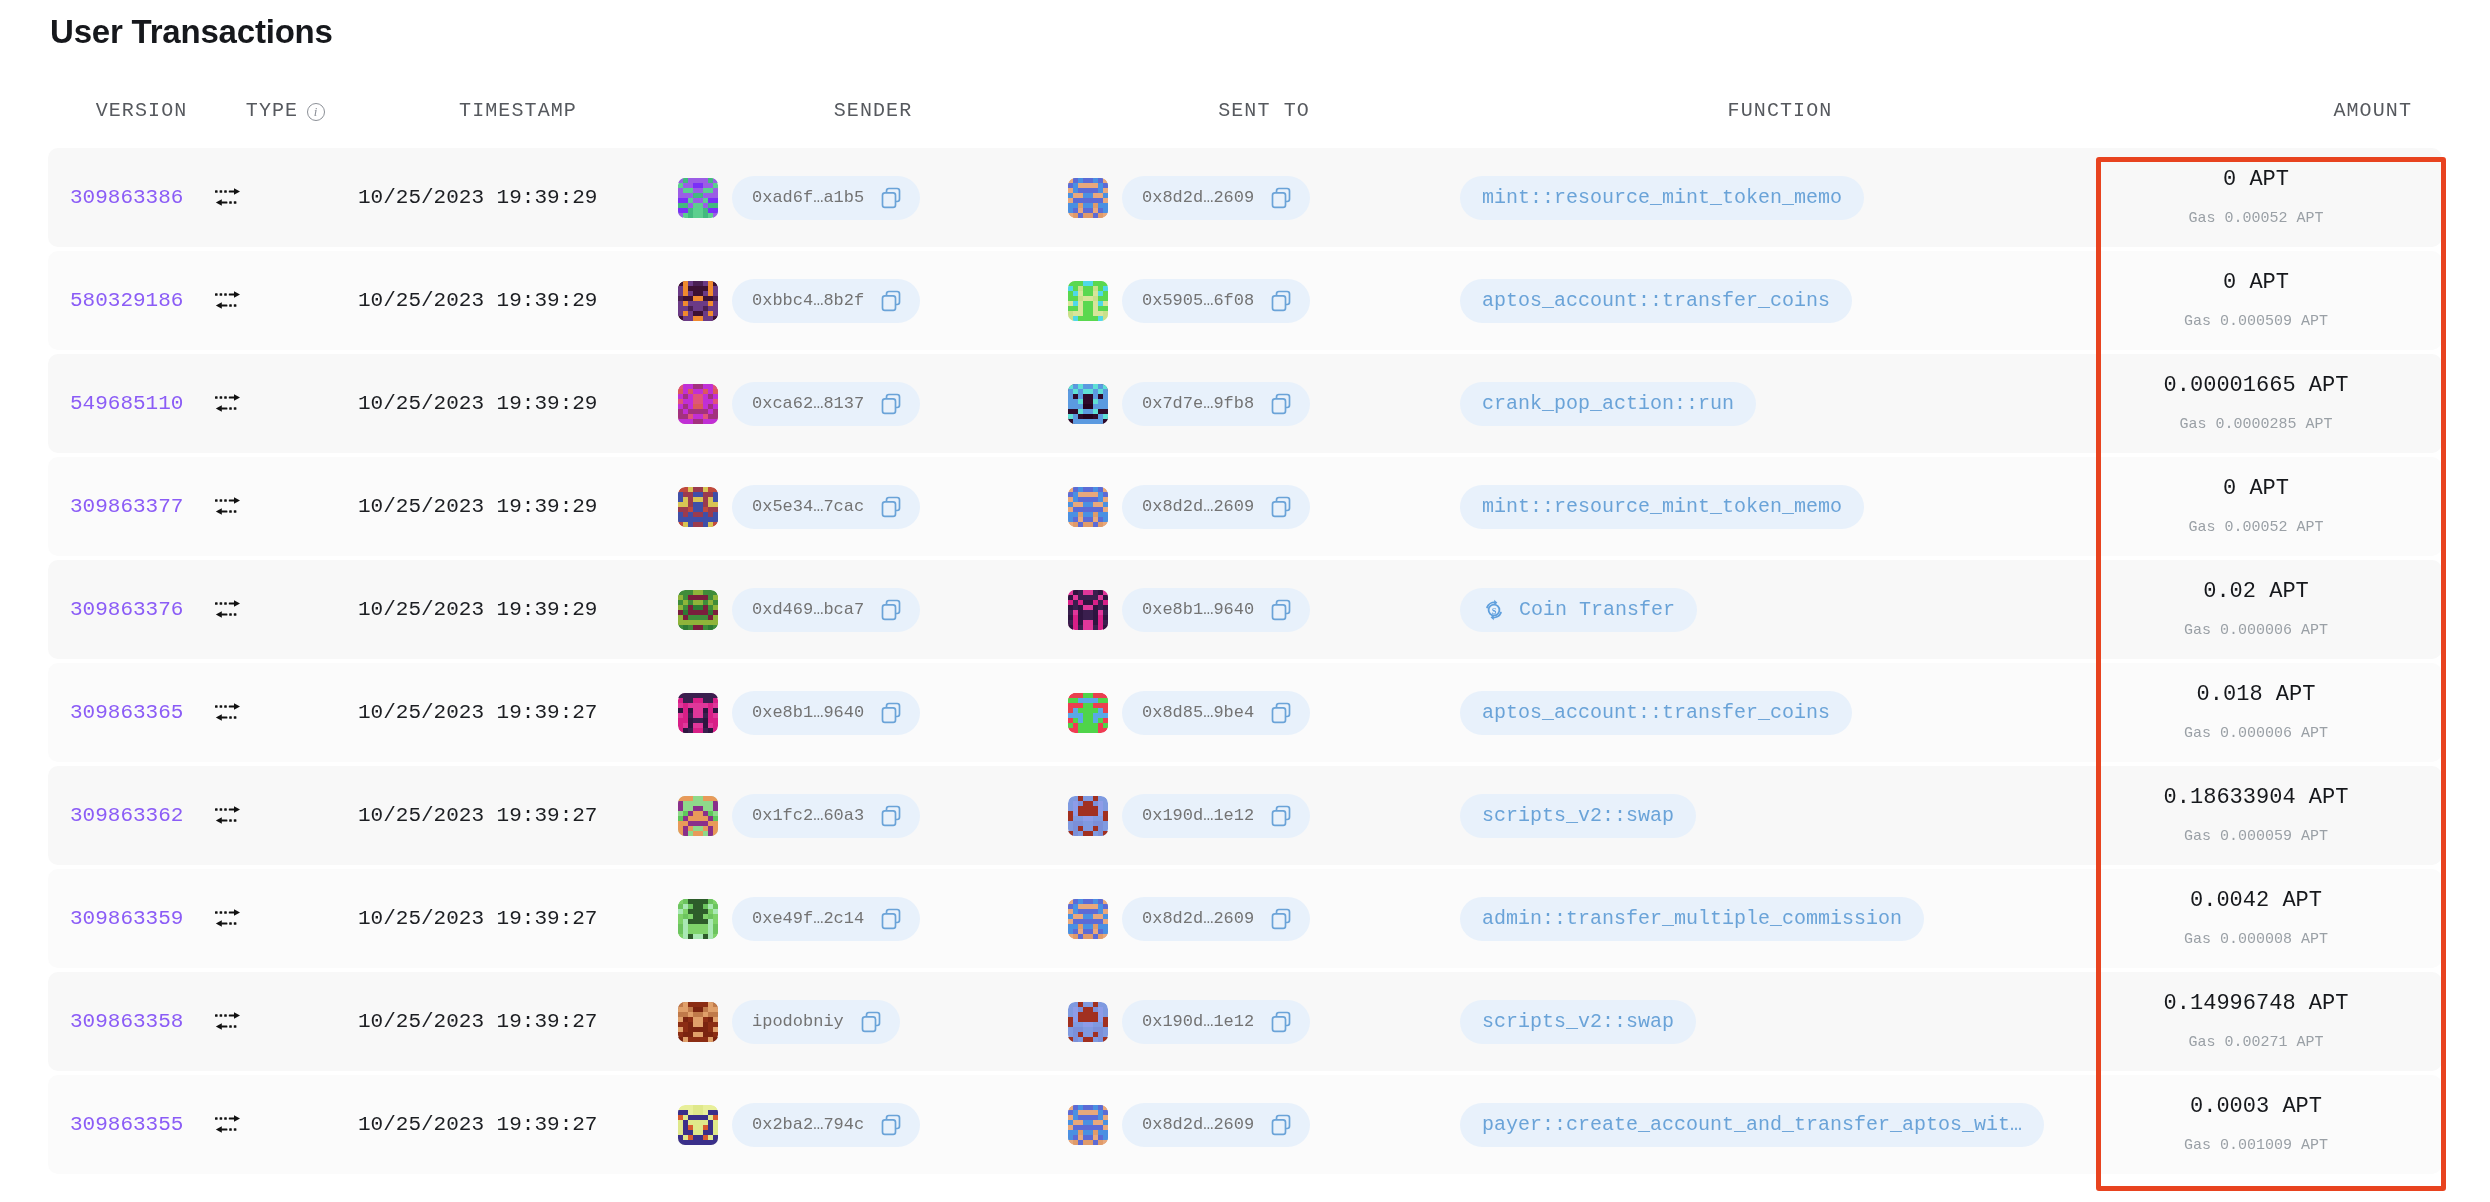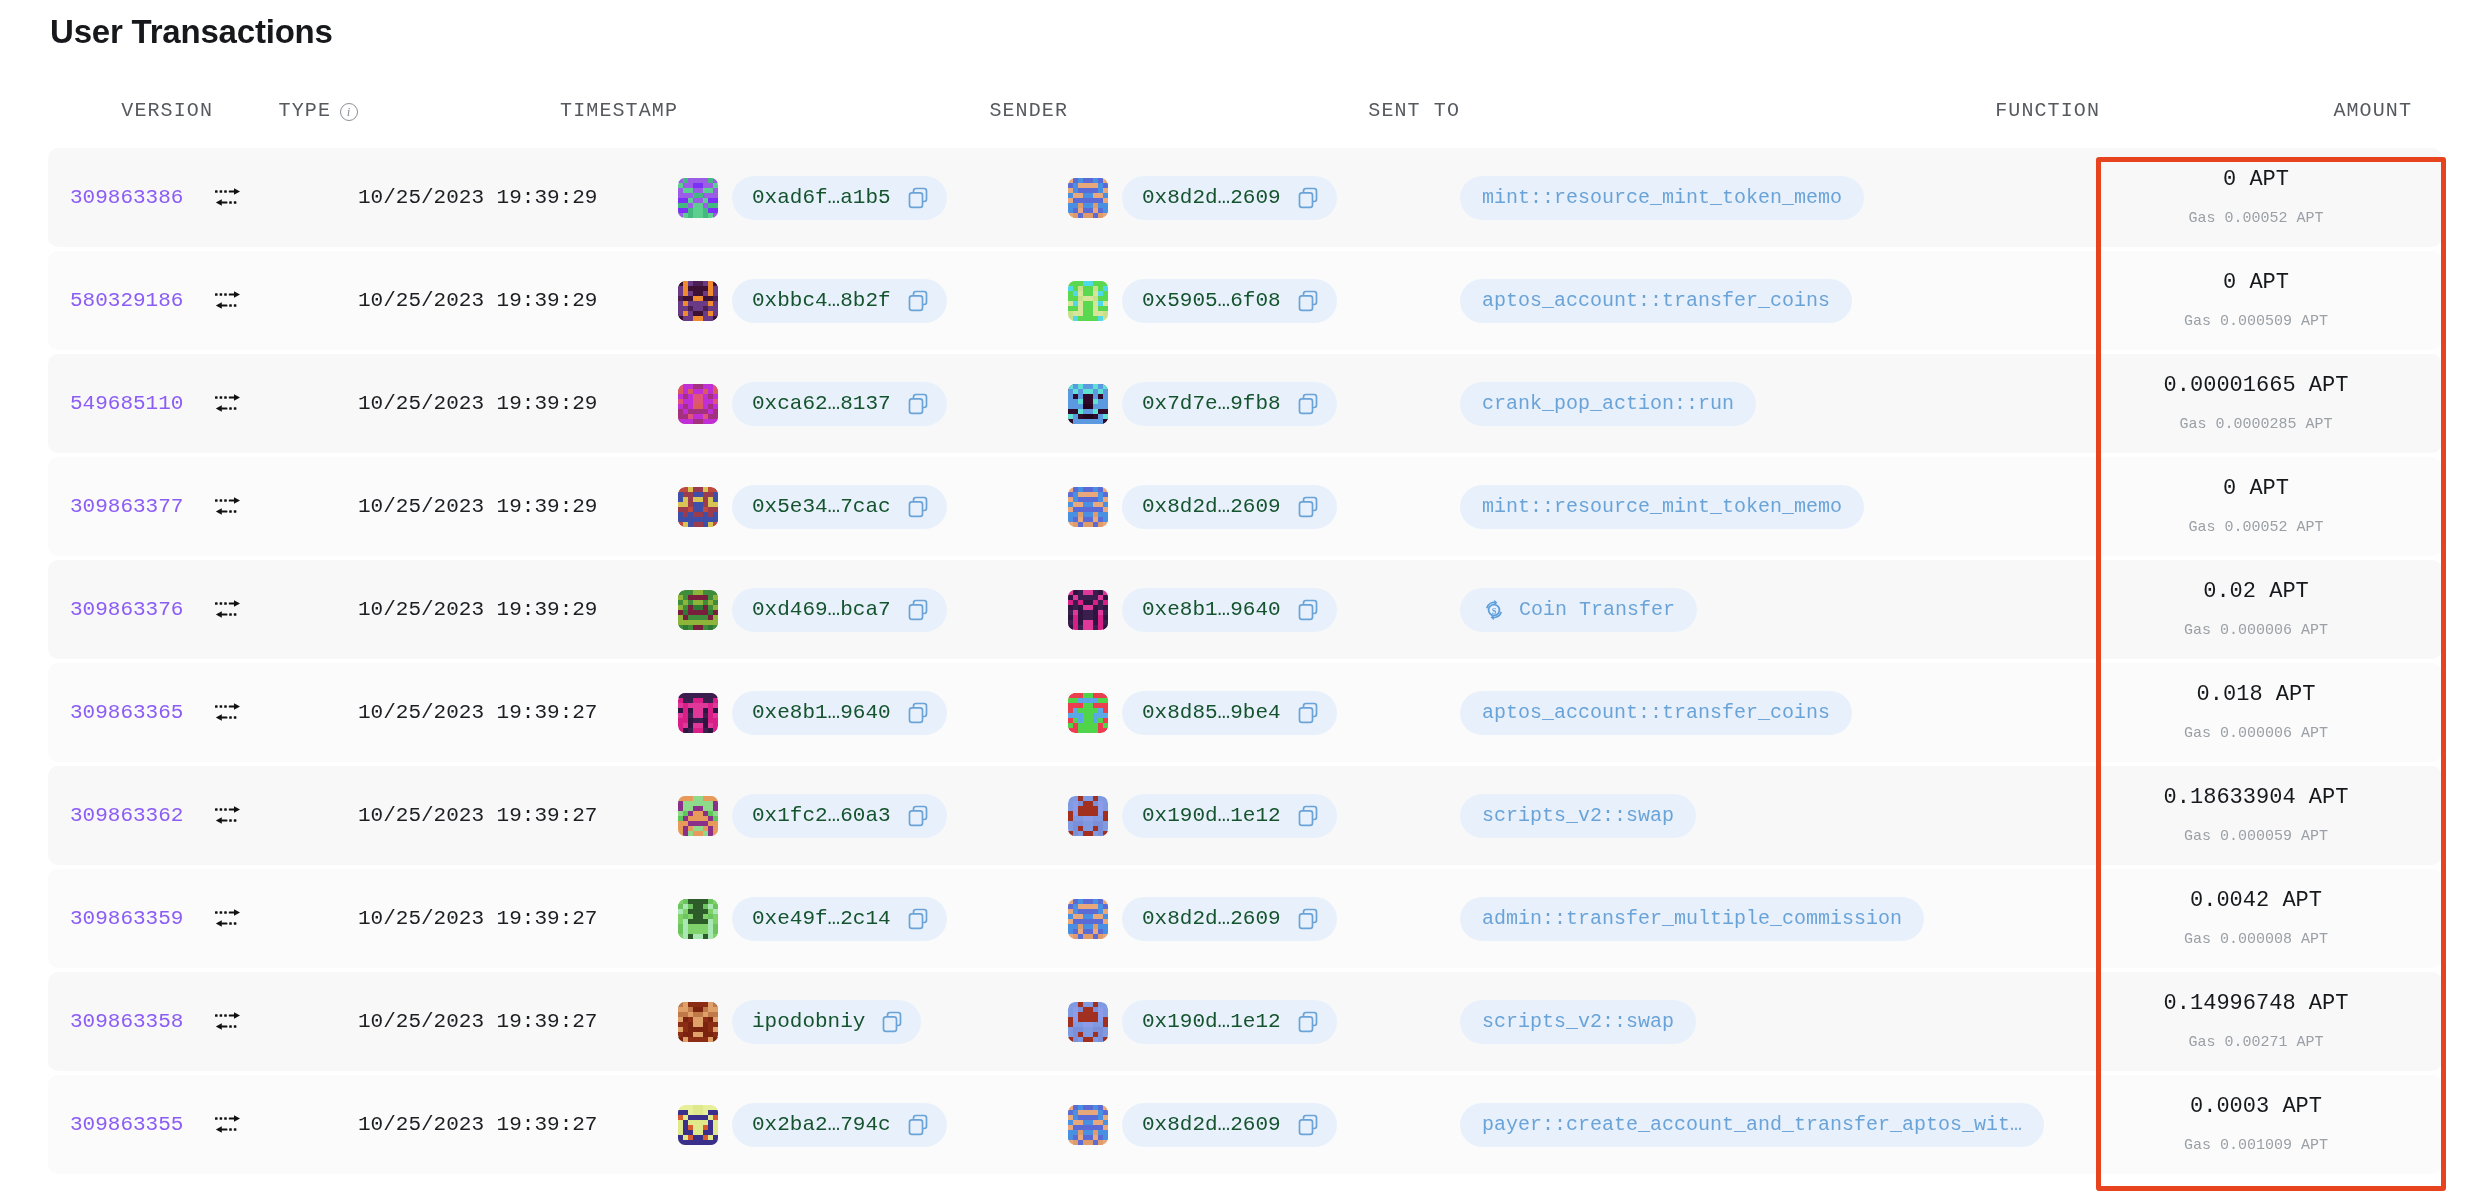--- a/index.html
+++ b/index.html
@@ -27,21 +27,21 @@
     margin-top: 44px;
     table-layout: fixed;
   }
 
   thead th {
     font-family: "Liberation Mono", monospace;
     font-size: 20px;
     font-weight: normal;
     color: #56595e;
     letter-spacing: 1.1px;
-    text-align: right;
+    text-align: center;
     padding: 0 0 22px 0;
     vertical-align: bottom;
   }
   th.col-version { width: 165px; padding-left: 22px; }
   th.col-type    { width: 145px; }
   th.col-time    { width: 320px; font-family: Liberation Mono, monospace; }
   th.col-sender  { width: 390px; }
   th.col-sentto  { width: 392px; }
   th.col-func    { width: 640px; }
   th.col-amount  { width: 342px; text-align: right; padding-right: 30px; }
@@ -87,22 +87,22 @@
   }
   .addr-pill {
     display: inline-flex; align-items: center; gap: 16px;
     background: #e8f1fb;
     border-radius: 22px;
     height: 44px;
     padding: 0 18px 0 20px;
   }
   .addr-text {
     font-family: "Liberation Mono", monospace;
-    font-size: 21px;
-    color: #14532d;
+    font-size: 17px;
+    color: #737373;
     white-space: nowrap;
   }
   .copy-icon { display: block; flex: 0 0 auto; }
 
   .fn-pill {
     display: inline-flex; align-items: center; gap: 13px;
     background: #e8f1fb;
     border-radius: 22px;
     height: 44px;
     padding: 0 22px;

